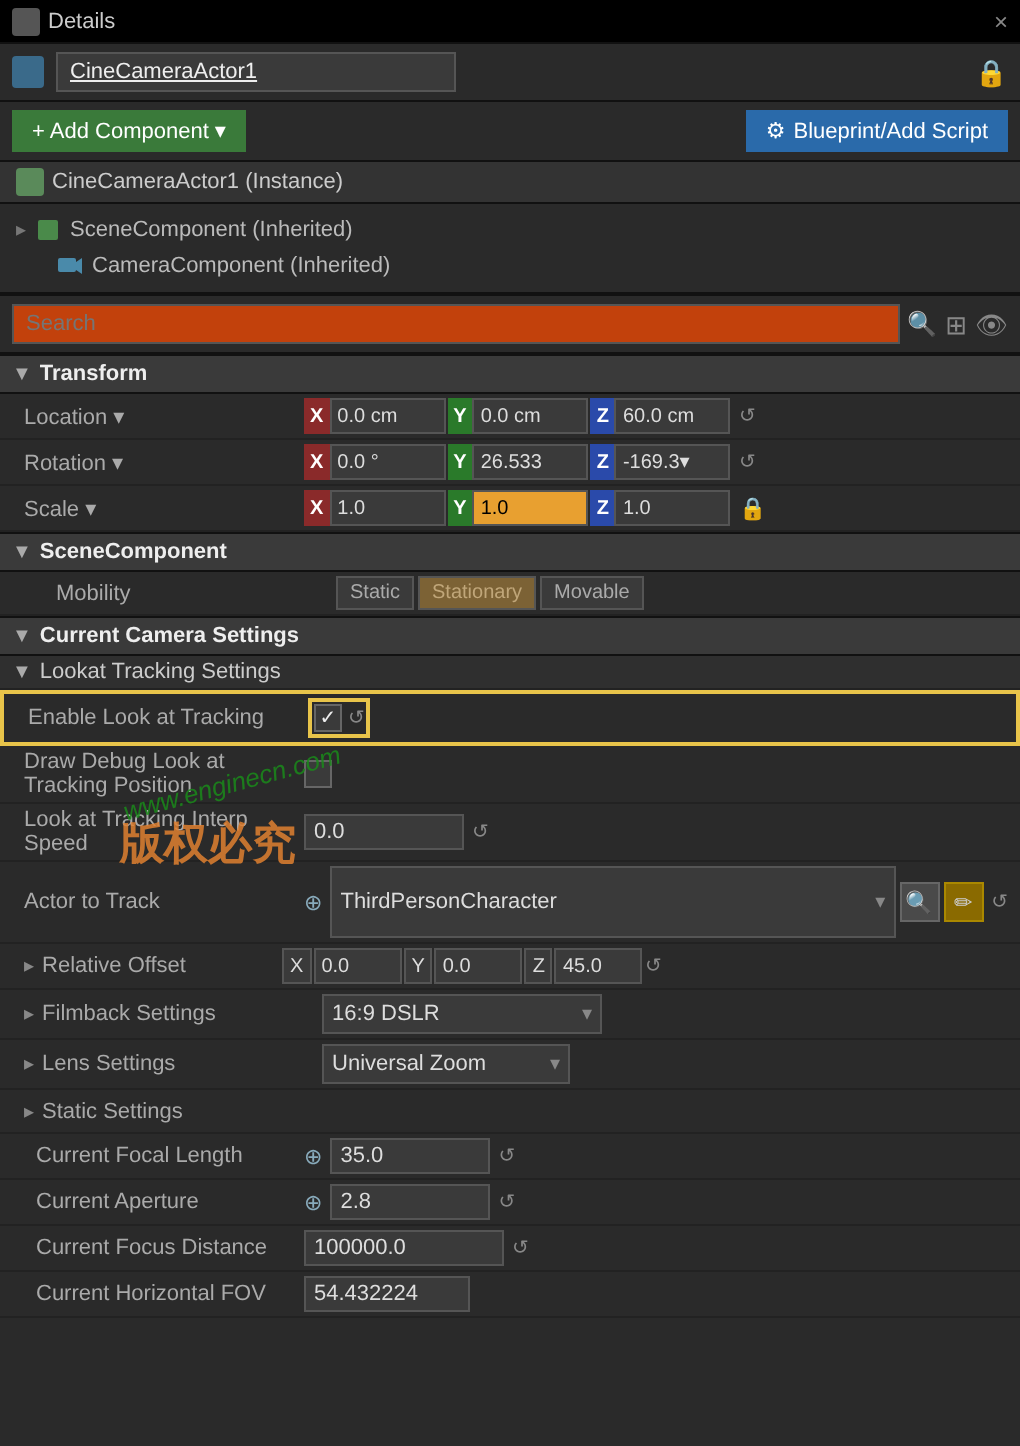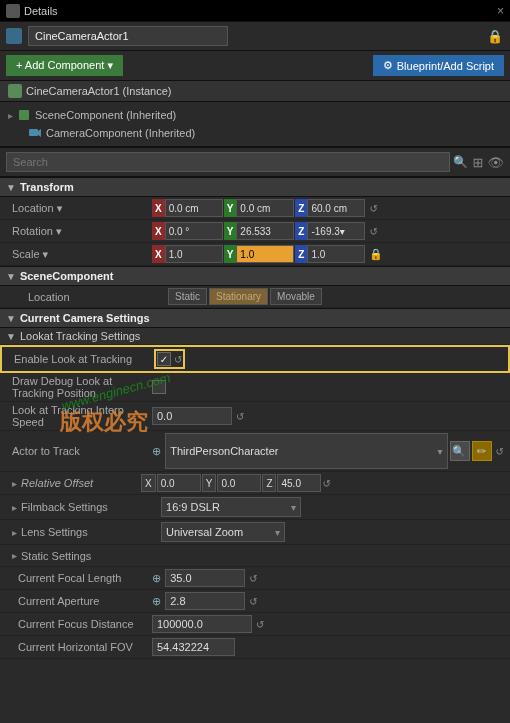--- a/index.html
+++ b/index.html
@@ -55,20 +55,21 @@
       flex-shrink: 0;
     }
     .actor-name-input {
       background: #3a3a3a;
       border: 1px solid #555;
       color: #eee;
       padding: 1px 6px;
       font-size: 11px;
       width: 200px;
       height: 20px;
+      text-decoration: underline;
     }
     .lock-icon {
       margin-left: auto;
       color: #888;
       font-size: 13px;
     }
 
     
     .button-bar {
       display: flex;
@@ -139,21 +140,21 @@
       display: flex;
       align-items: center;
       padding: 4px 6px;
       background: #2a2a2a;
       border-top: 1px solid #111;
       border-bottom: 1px solid #111;
       gap: 4px;
     }
     .search-input {
       flex: 1;
-      background: #404040;
+      background: #c2410c;
       border: 1px solid #555;
       color: #ccc;
       padding: 2px 6px;
       font-size: 11px;
       height: 20px;
     }
     .search-icon { color: #888; font-size: 12px; }
 
     
     .properties {
@@ -504,21 +505,21 @@
       <span style="color:#888; margin-left:2px;">🔒</span>
     </div>
   </div>
 
   <div class="section-header">
     <span class="section-arrow">▼</span>
     <span class="section-title">SceneComponent</span>
   </div>
 
   <div class="mobility-row">
-    <span class="prop-label">Location</span>
+    <span class="prop-label">Mobility</span>
     <div style="display:flex; gap:2px; align-items:center;">
       <div style="background:#3a3a3a; border:1px solid #555; padding:2px 6px; color:#aaa; font-size:10px; cursor:pointer;">
         <span>Static</span>
       </div>
       <div style="background:#3a3a3a; border:1px solid #555; padding:2px 6px; color:#aaa; font-size:10px; cursor:pointer; position:relative;">
         <div style="position:absolute; top:0; left:0; right:0; bottom:0; background:#e0a030; opacity:0.4; pointer-events:none;"></div>
         <span>Stationary</span>
       </div>
       <div style="background:#3a3a3a; border:1px solid #555; padding:2px 6px; color:#aaa; font-size:10px; cursor:pointer;">
         <span>Movable</span>
@@ -570,21 +571,21 @@
         <span class="dropdown-arrow">▾</span>
       </div>
       <div class="icon-btn">🔍</div>
       <div class="icon-btn yellow">✏</div>
       <span style="color:#888; font-size:10px; cursor:pointer; margin-left:2px;">↺</span>
     </div>
   </div>
 
   <div class="relative-offset-row">
     <span class="expand-arrow">▸</span>
-    <span class="prop-label" style="width:120px;font-style:italic;">Relative Offset</span>
+    <span class="prop-label" style="width:120px;">Relative Offset</span>
     <div style="display:flex; gap:1px; align-items:center; flex:1;">
       <span style="background:#3a3a3a; border:1px solid #555; color:#ddd; font-size:10px; padding:0 3px; height:18px; display:flex; align-items:center;">X</span>
       <input class="xyz-field" type="text" style="width: 44px;" value="0.0">
       <span style="background:#3a3a3a; border:1px solid #555; color:#ddd; font-size:10px; padding:0 3px; height:18px; display:flex; align-items:center;">Y</span>
       <input class="xyz-field" type="text" style="width: 44px;" value="0.0">
       <span style="background:#3a3a3a; border:1px solid #555; color:#ddd; font-size:10px; padding:0 3px; height:18px; display:flex; align-items:center;">Z</span>
       <input class="xyz-field" type="text" style="width: 44px;" value="45.0">
       <span style="color:#888; font-size:10px; cursor:pointer;">↺</span>
     </div>
   </div>

